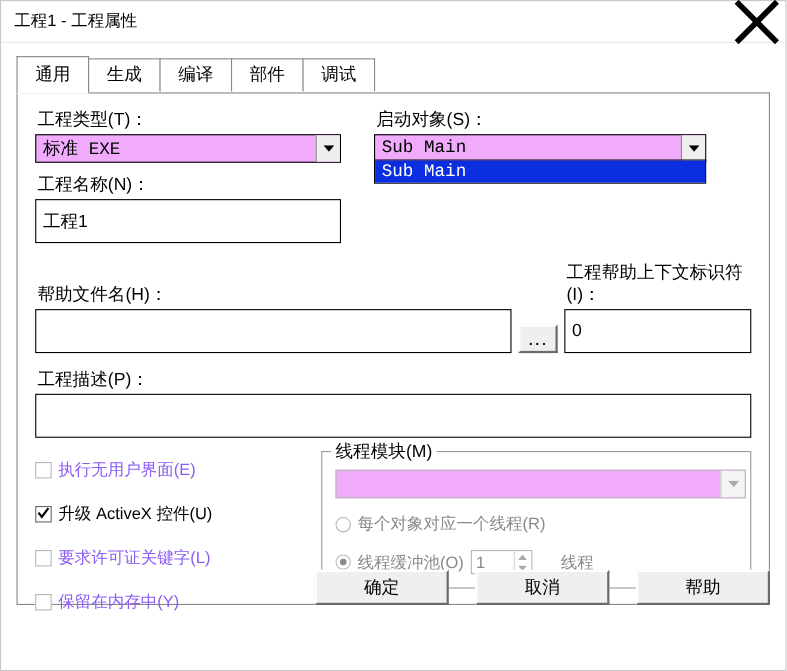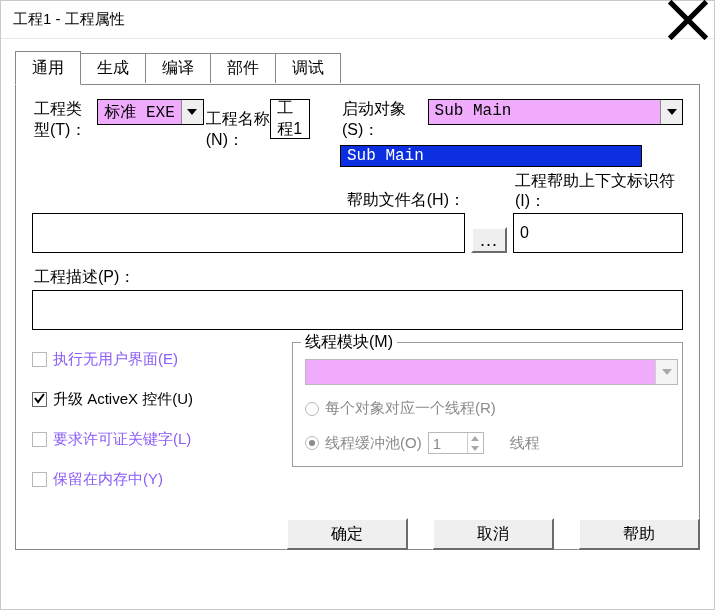--- a/index.html
+++ b/index.html
@@ -54,21 +54,21 @@
   .tab-panel {
     border: 1px solid #888;
     margin-top: -1px;
     padding: 14px 16px 18px 16px;
     position: relative;
     background: #fff;
     height: 466px;
   }
 
   .row { display: flex; gap: 30px; }
-  .col { flex: 1; display: flex; flex-direction: row; }
+  .col { flex: 1; display: flex; flex-direction: column; }
 
   .lbl { font-size: 16px; margin: 0 0 2px 2px; }
 
   .combo {
     display: flex; align-items: stretch; height: 26px;
     border: 1px solid #000; background: #f0abfc;
   }
   .combo .val {
     flex: 1; padding: 2px 6px; font-family: "Courier New", monospace; font-size: 16px;
     white-space: nowrap; overflow: hidden;
@@ -89,21 +89,21 @@
   .dropdown .opt { padding: 1px 6px; cursor: default; }
   .dropdown .opt.sel { background: #0a2ee0; color: #fff; }
 
   .textbox {
     height: 40px; border: 1px solid #000; background: #fff;
     padding: 18px 6px; font-size: 16px;
     display: flex; align-items: center;
   }
 
   .help-row { display: flex; align-items: flex-end; gap: 6px; margin-top: 18px; }
-  .help-row .left { flex: 1; text-align: right; }
+  .help-row .left { flex: 1; }
   .browse-btn {
     width: 36px; height: 26px;
     background: #efefef;
     border-top: 2px solid #fff; border-left: 2px solid #fff;
     border-right: 2px solid #6b6b6b; border-bottom: 2px solid #6b6b6b;
     font-size: 18px; letter-spacing: 1px;
     display: flex; align-items: center; justify-content: center;
   }
   .ctx-wrap { width: 170px; }
   .ctx-wrap .lbl { line-height: 1.25; }

